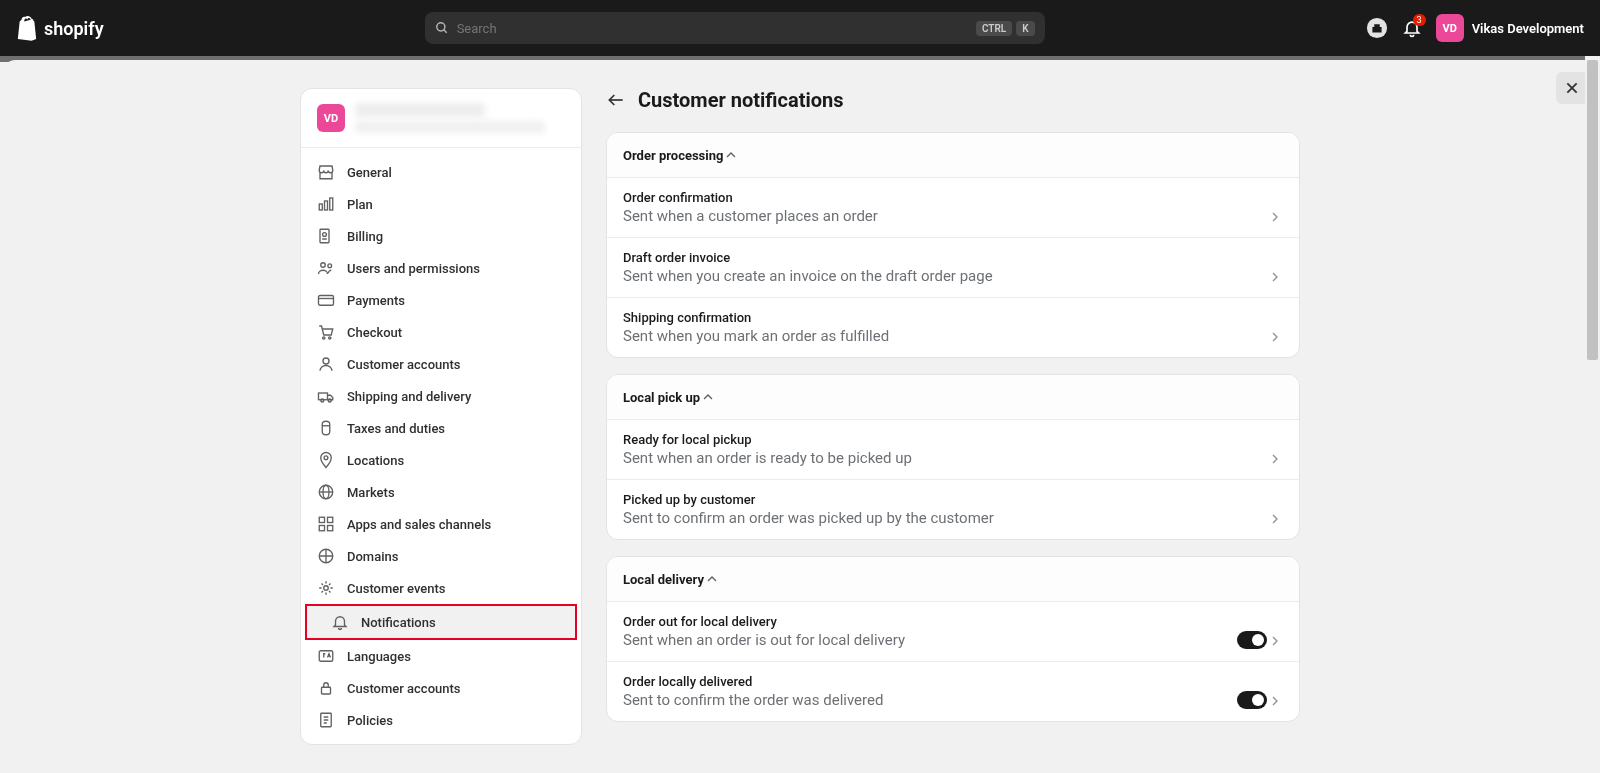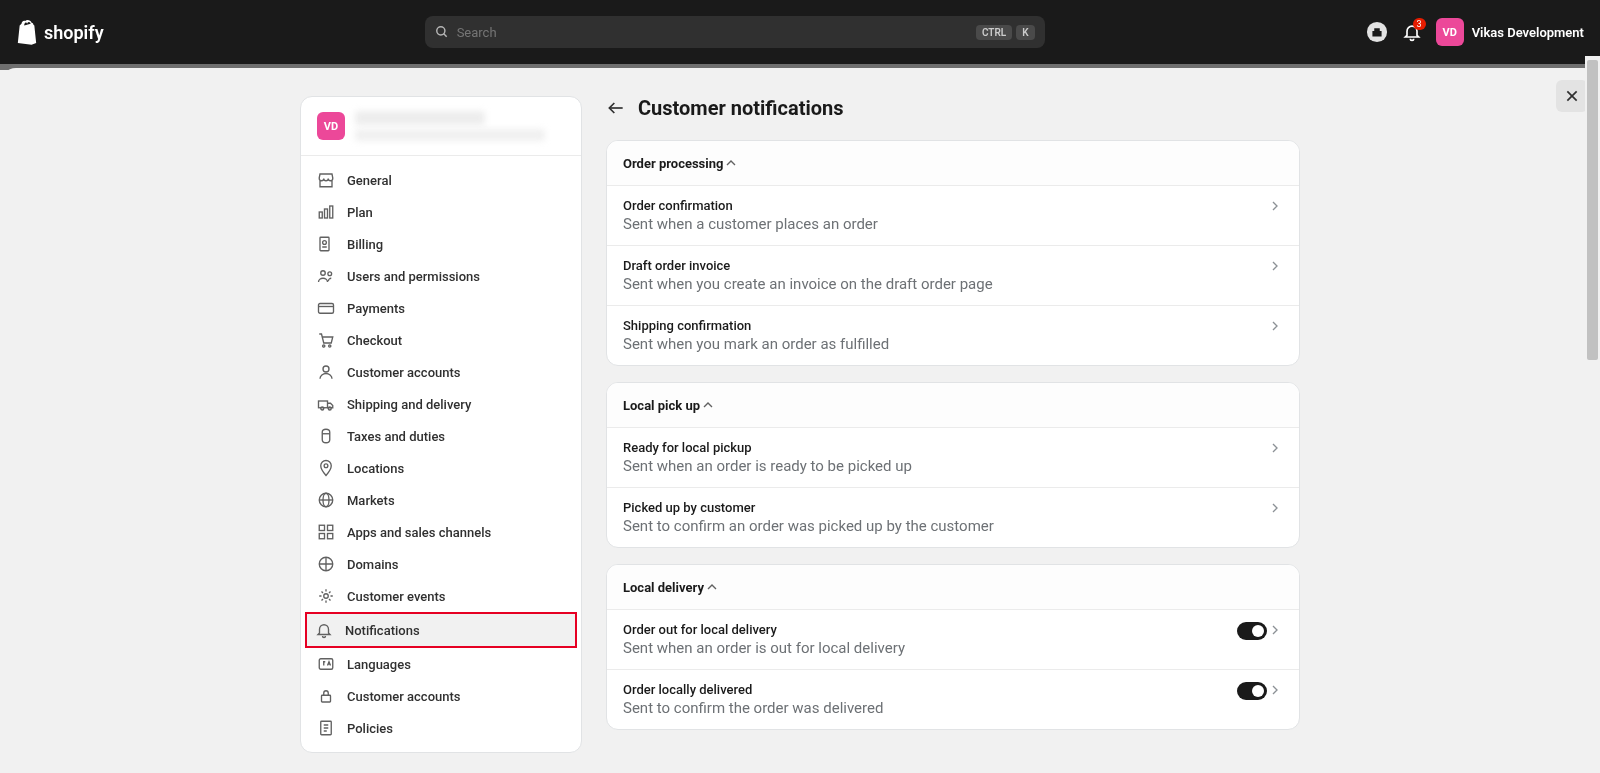--- a/index.html
+++ b/index.html
@@ -1,18 +1,18 @@
 <!DOCTYPE html>
 <html><head>
 <meta charset="utf-8">
 <style>
 * { margin: 0; padding: 0; box-sizing: border-box; font-family: -apple-system, BlinkMacSystemFont, "Segoe UI", Roboto, sans-serif; }
 body { background: #f1f1f1; overflow: hidden; }
 
-.topbar { background: #1a1a1a; height: 64px; display: flex; align-items: center; padding: 0 16px; gap: 16px; }
+.topbar { background: #1a1a1a; height: 56px; display: flex; align-items: center; padding: 0 16px; gap: 16px; }
 .logo { display: flex; align-items: center; gap: 6px; color: #fff; font-weight: 600; font-size: 18px; }
 .logo-icon { width: 22px; height: 26px; }
 .search-wrap { flex: 1; display: flex; justify-content: center; }
 .search-bar { background: #303030; border-radius: 8px; height: 32px; width: 620px; display: flex; align-items: center; padding: 0 10px; color: #b5b5b5; gap: 8px; }
 .search-bar input { background: transparent; border: none; outline: none; color: #b5b5b5; flex: 1; font-size: 13px; }
 .kbd { display: flex; gap: 4px; }
 .kbd span { background: #4a4a4a; color: #ccc; font-size: 10px; padding: 2px 6px; border-radius: 4px; font-weight: 600; }
 .topbar-right { display: flex; align-items: center; gap: 14px; }
 .bell-wrap { position: relative; color: #fff; }
 .bell-badge { position: absolute; top: -4px; right: -4px; background: #e51c00; color: #fff; font-size: 9px; border-radius: 10px; padding: 0 4px; line-height: 12px; min-width: 12px; text-align: center; }
@@ -27,34 +27,34 @@
 
 .sidebar { width: 282px; background: #fff; border: 1px solid #e1e3e5; border-radius: 12px; overflow: hidden; height: fit-content; }
 .sidebar-head { display: flex; align-items: center; gap: 10px; padding: 14px 16px; border-bottom: 1px solid #ebebeb; }
 .sidebar-avatar { background: #ec4899; color: #fff; width: 28px; height: 28px; border-radius: 6px; display: flex; align-items: center; justify-content: center; font-size: 11px; font-weight: 700; flex-shrink: 0; }
 .sidebar-head-text { flex: 1; }
 .blur-line1 { height: 14px; background: #ededed; border-radius: 3px; width: 130px; filter: blur(3px); margin-bottom: 4px; }
 .blur-line2 { height: 12px; background: #f0f0f0; border-radius: 3px; width: 190px; filter: blur(3px); }
 .sidebar ul { list-style: none; padding: 8px 0; }
 .sidebar li { display: flex; align-items: center; gap: 12px; padding: 7px 16px; font-size: 13px; color: #303030; cursor: pointer; font-weight: 500; }
 .sidebar li.active { background: #f1f1f1; }
-.sidebar li.highlighted { border: 2px solid #e60023; margin: 0 4px; padding: 7px 8px; }
+.sidebar li.highlighted { border: 2px solid #e60023; margin: 0 4px; padding: 7px 24px; }
 .side-icon { width: 18px; height: 18px; color: #616161; flex-shrink: 0; display: flex; align-items: center; justify-content: center; }
 
 .main { flex: 1; min-width: 0; }
 .main-head { display: flex; align-items: center; gap: 12px; margin-bottom: 20px; }
 .back-arrow { width: 20px; height: 20px; cursor: pointer; color: #303030; }
 .page-title { font-size: 20px; font-weight: 700; color: #1a1a1a; flex: 1; }
 .cta-wrap { border: 2px solid #e60023; padding: 6px; border-radius: 2px; }
 .cta-btn { background: #e3e3e3; border: 1px solid #d0d0d0; border-radius: 8px; padding: 7px 12px; font-size: 12px; font-weight: 600; color: #303030; cursor: pointer; }
 
 .section { background: #fff; border: 1px solid #e1e3e5; border-radius: 12px; margin-bottom: 16px; overflow: hidden; }
 .section-head { padding: 14px 16px; font-size: 13px; font-weight: 700; color: #1a1a1a; display: flex; align-items: center; border-bottom: 1px solid #ebebeb; cursor: pointer; background: #fdfdfd; }
 .chev { width: 16px; height: 16px; color: #616161; }
-.row { padding: 12px 16px; display: flex; align-items: flex-start; gap: 0; cursor: pointer; }
+.row { padding: 12px 16px; display: flex; align-items: flex-end; gap: 0; cursor: pointer; }
 .row:not(:last-child) { border-bottom: 1px solid #ebebeb; }
 .row-text { flex: 1; }
 .row-title { font-size: 13px; font-weight: 500; color: #1a1a1a; margin-bottom: 2px; }
 .row-sub { font-size: 15px; color: #6d7175; }
 .toggle { width: 30px; height: 18px; background: #1a1a1a; border-radius: 10px; position: relative; flex-shrink: 0; }
 .toggle::after { content: ""; position: absolute; width: 12px; height: 12px; background: #fff; border-radius: 50%; top: 3px; right: 3px; }
 .chevron-right { width: 16px; height: 16px; color: #8c9196; flex-shrink: 0; }
 
 svg { display: block; }
 .scrollbar-track { position: fixed; right: 0; top: 56px; bottom: 0; width: 15px; background: #f1f1f1; }

